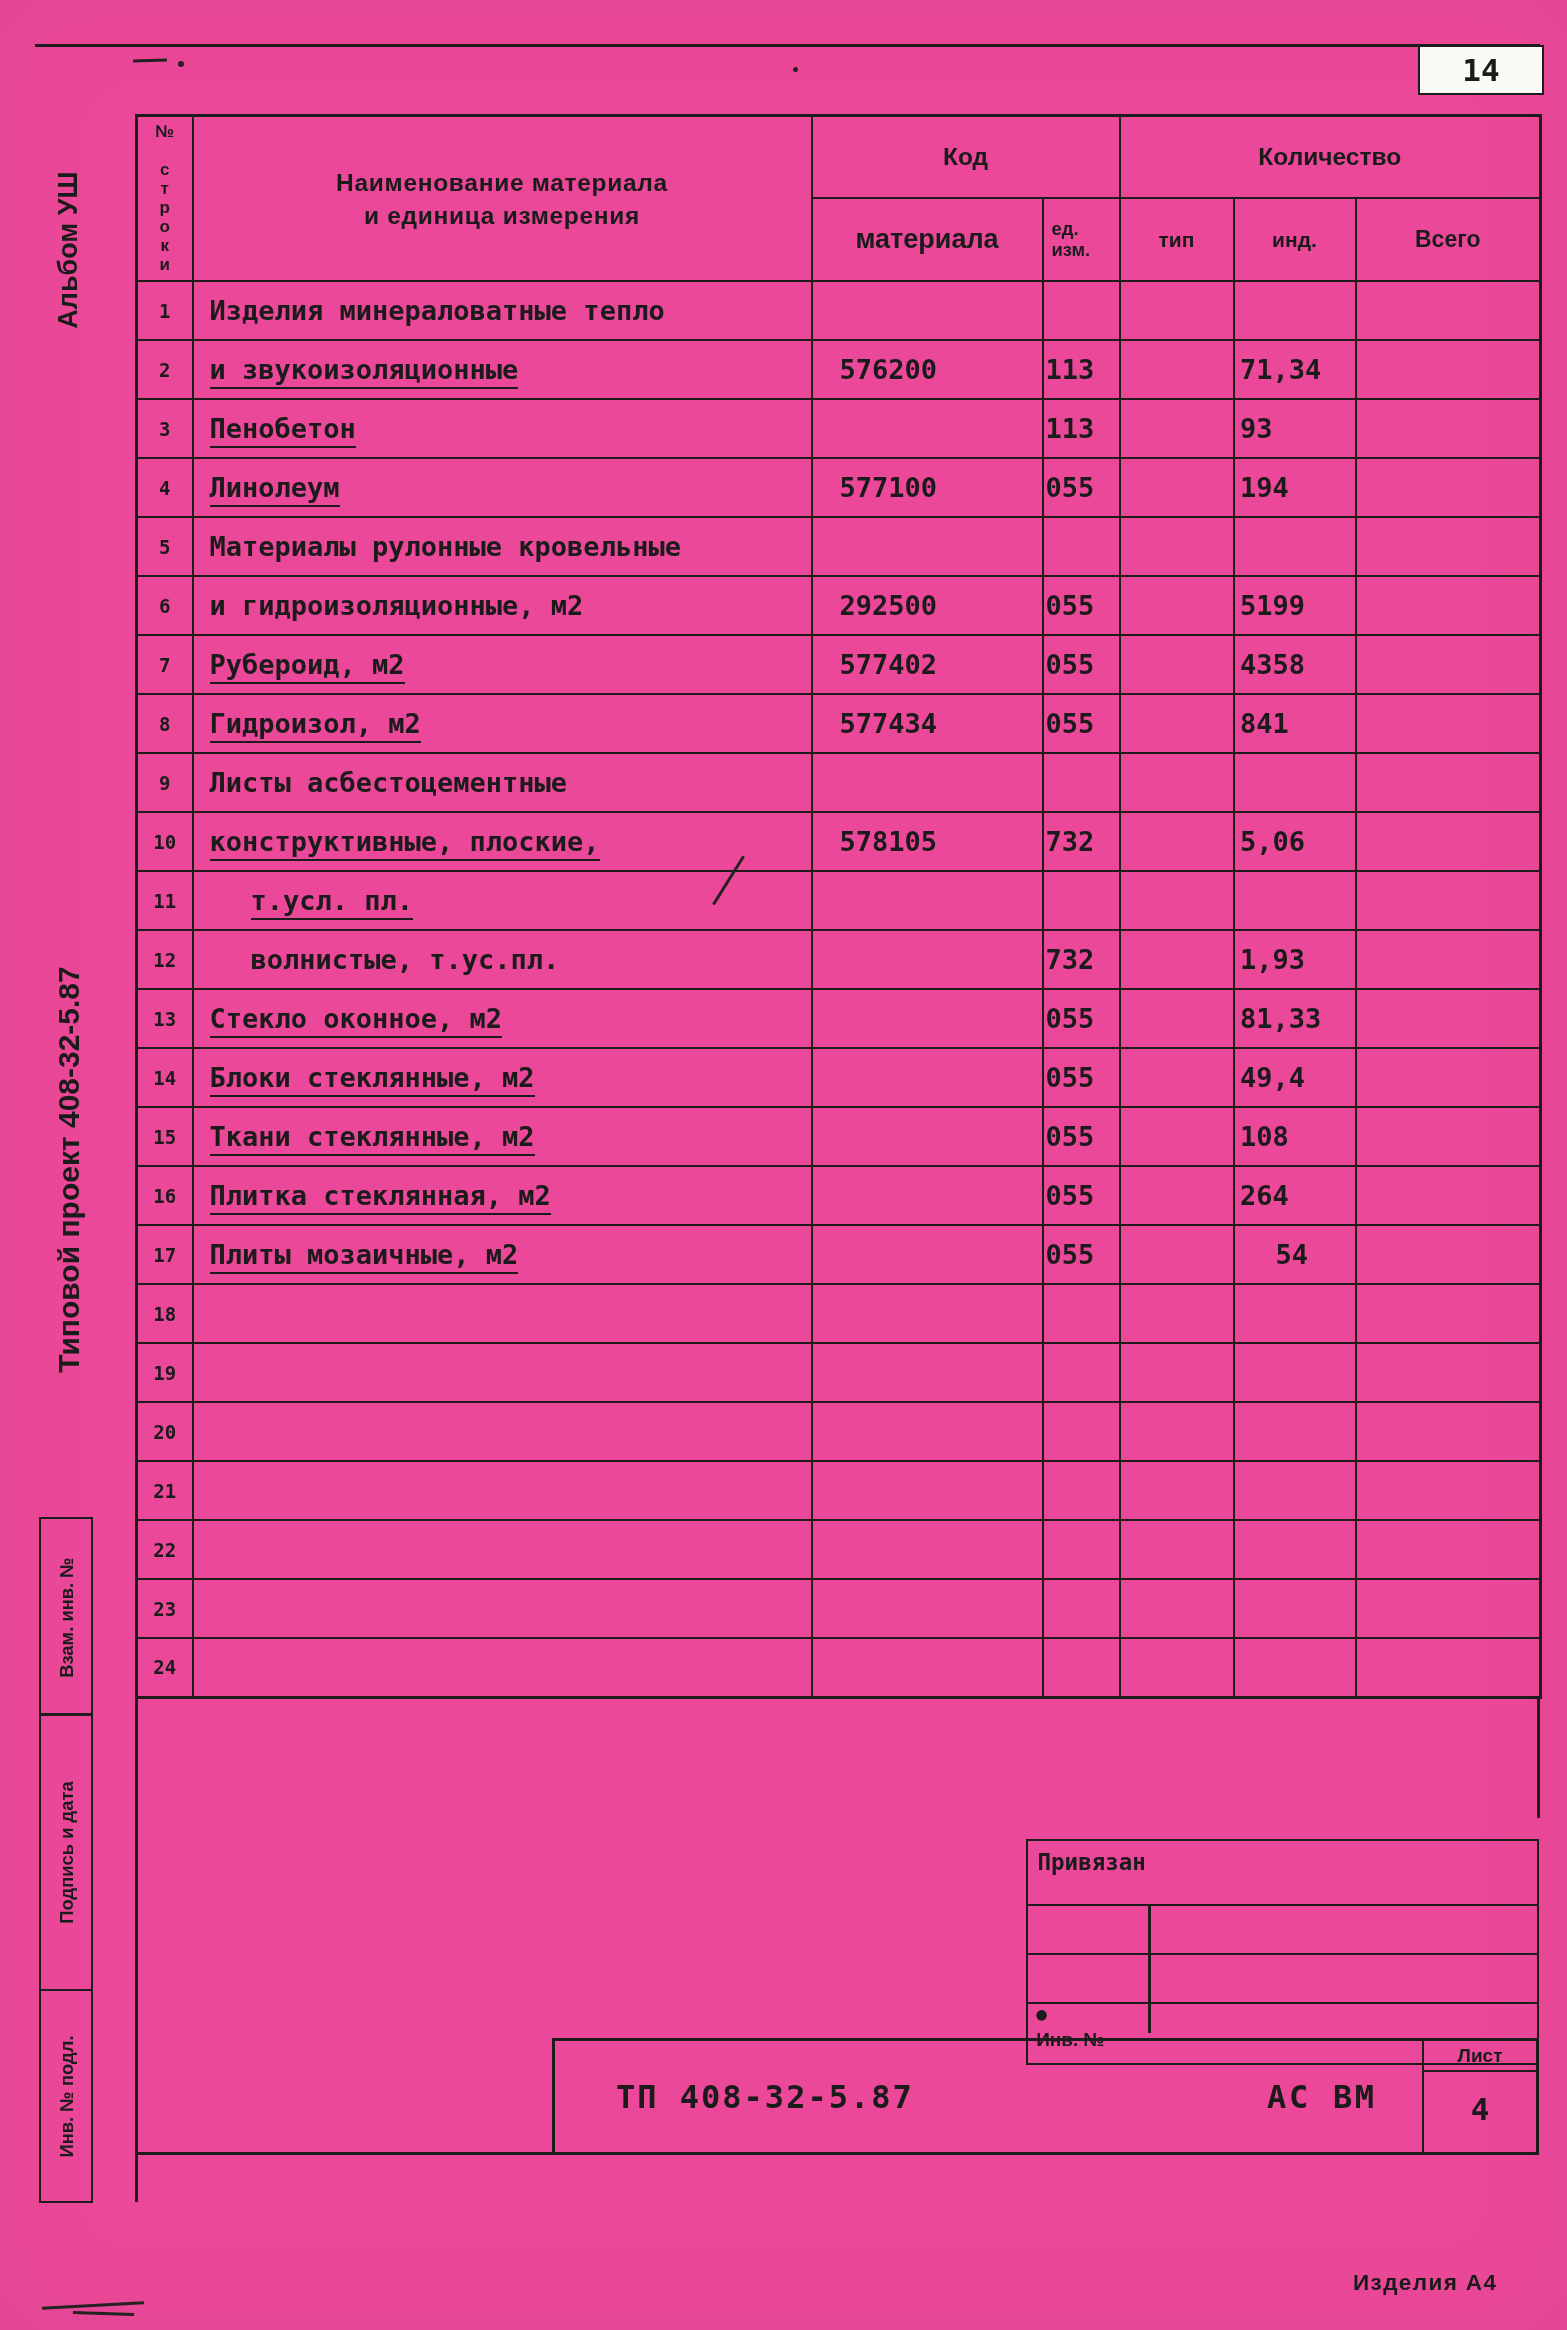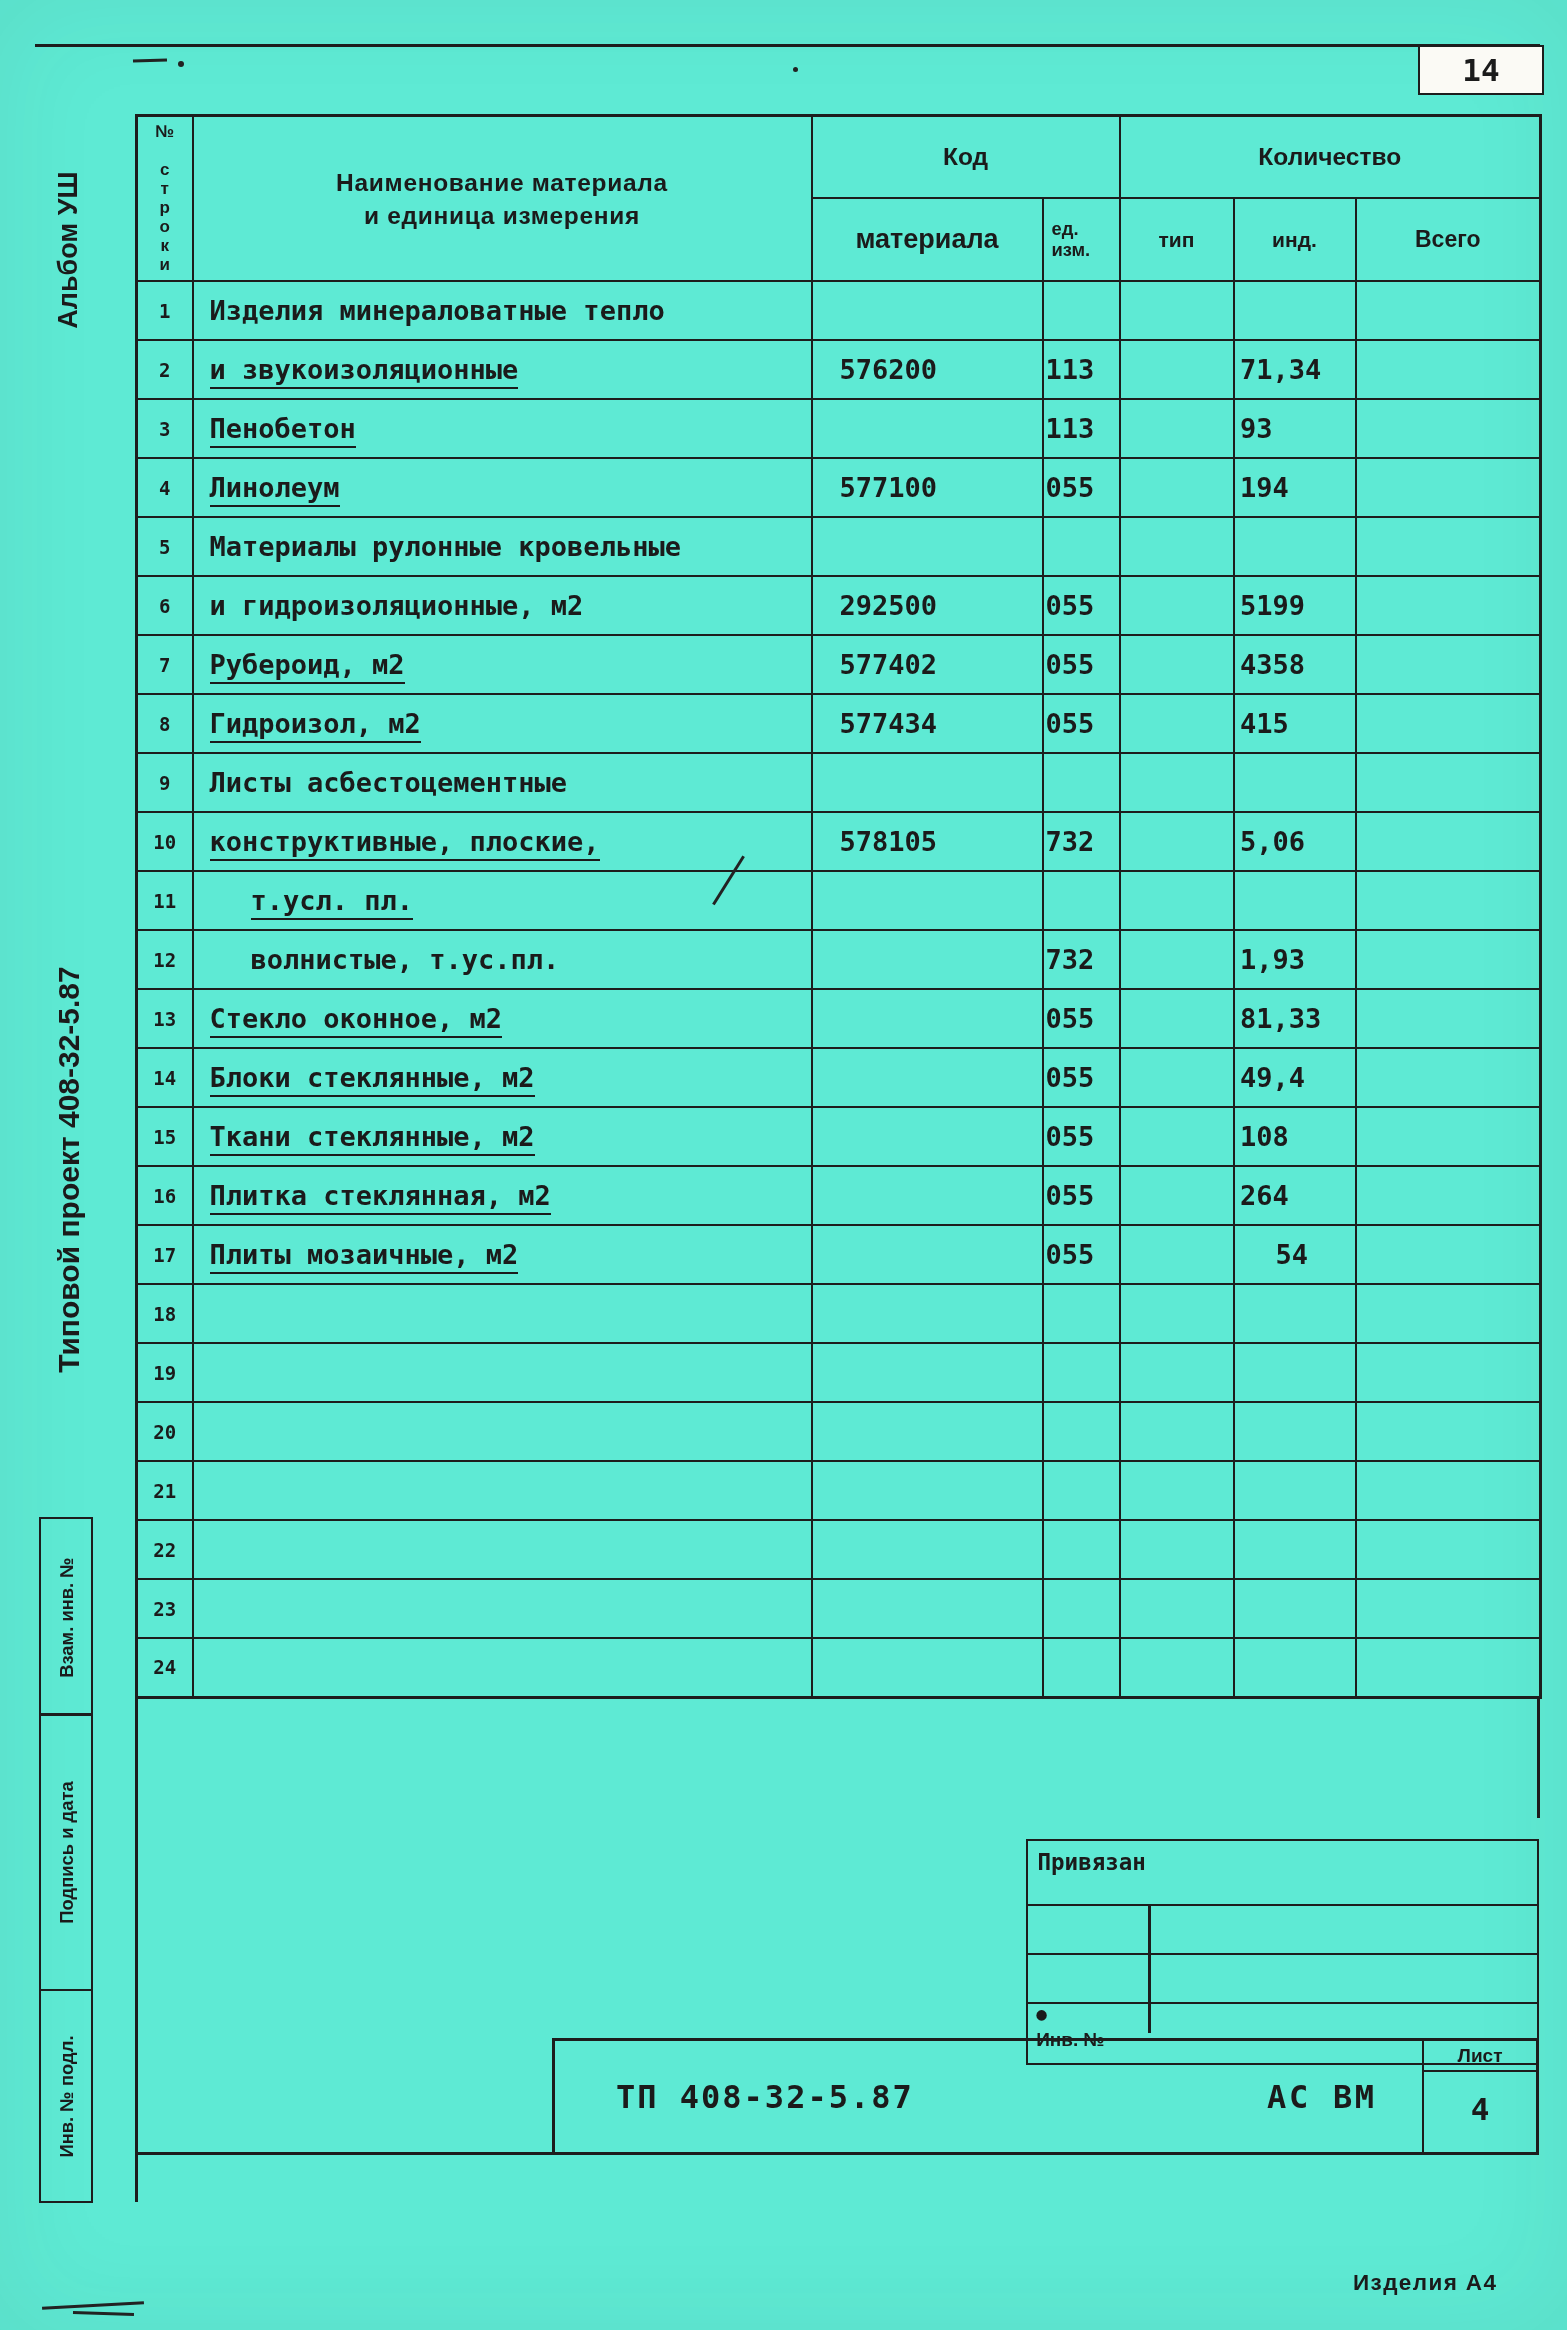--- a/index.html
+++ b/index.html
@@ -1,17 +1,17 @@
 <!DOCTYPE html>
 <html style="font-size:11px"><head>
 <meta charset="utf-8">
 <style>
   html,body{margin:0;padding:0;background:#8a8a8a;}
   .page{
-    position:relative;width:1568px;height:2330px;background:#5eead4;overflow:hidden;
+    position:relative;width:1568px;height:2330px;background:#ec4899;overflow:hidden;
     color:#1b1b1b;font-family:"DejaVu Sans Mono",monospace;
     box-shadow:inset 0 0 109px rgba(60,55,40,.07);
   }
 
   
   .topline{position:absolute;left:35px;top:44px;width:1505px;height:3.4px;background:#1d1d1d;}
   .pagenum{position:absolute;left:1418px;top:45px;width:122px;height:46px;border:2.7px solid #1d1d1d;
     display:flex;align-items:center;justify-content:center;font-size:31px;font-weight:700;background:#fbfaf5;}
 
   
@@ -205,21 +205,21 @@
           <td class="c-tip"><span></span></td>
           <td class="c-ind"><span>4358</span></td>
           <td class="c-total"><span></span></td>
         </tr>
         <tr>
           <td class="c-no"><span>8</span></td>
           <td class="c-name"><span class="u">Гидроизол, м2</span></td>
           <td class="c-code"><span>577434</span></td>
           <td class="c-unit"><span>055</span></td>
           <td class="c-tip"><span></span></td>
-          <td class="c-ind"><span>415</span></td>
+          <td class="c-ind"><span>841</span></td>
           <td class="c-total"><span></span></td>
         </tr>
         <tr>
           <td class="c-no"><span>9</span></td>
           <td class="c-name"><span>Листы асбестоцементные</span></td>
           <td class="c-code"><span></span></td>
           <td class="c-unit"><span></span></td>
           <td class="c-tip"><span></span></td>
           <td class="c-ind"><span></span></td>
           <td class="c-total"><span></span></td>

